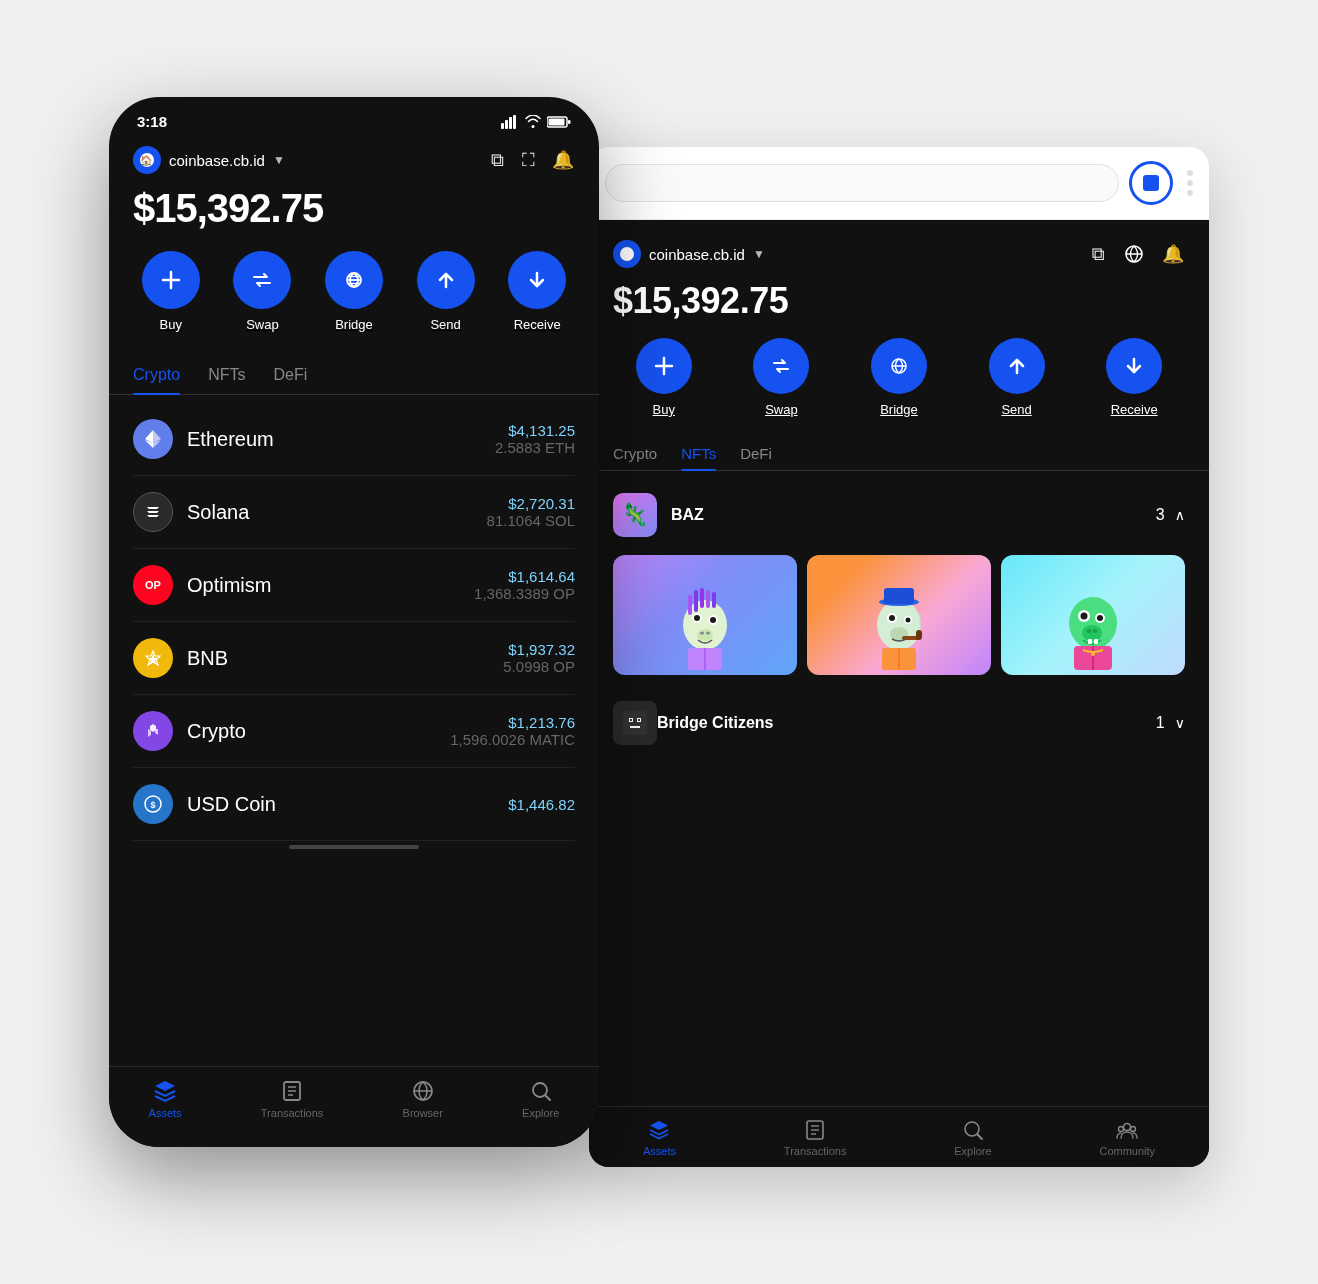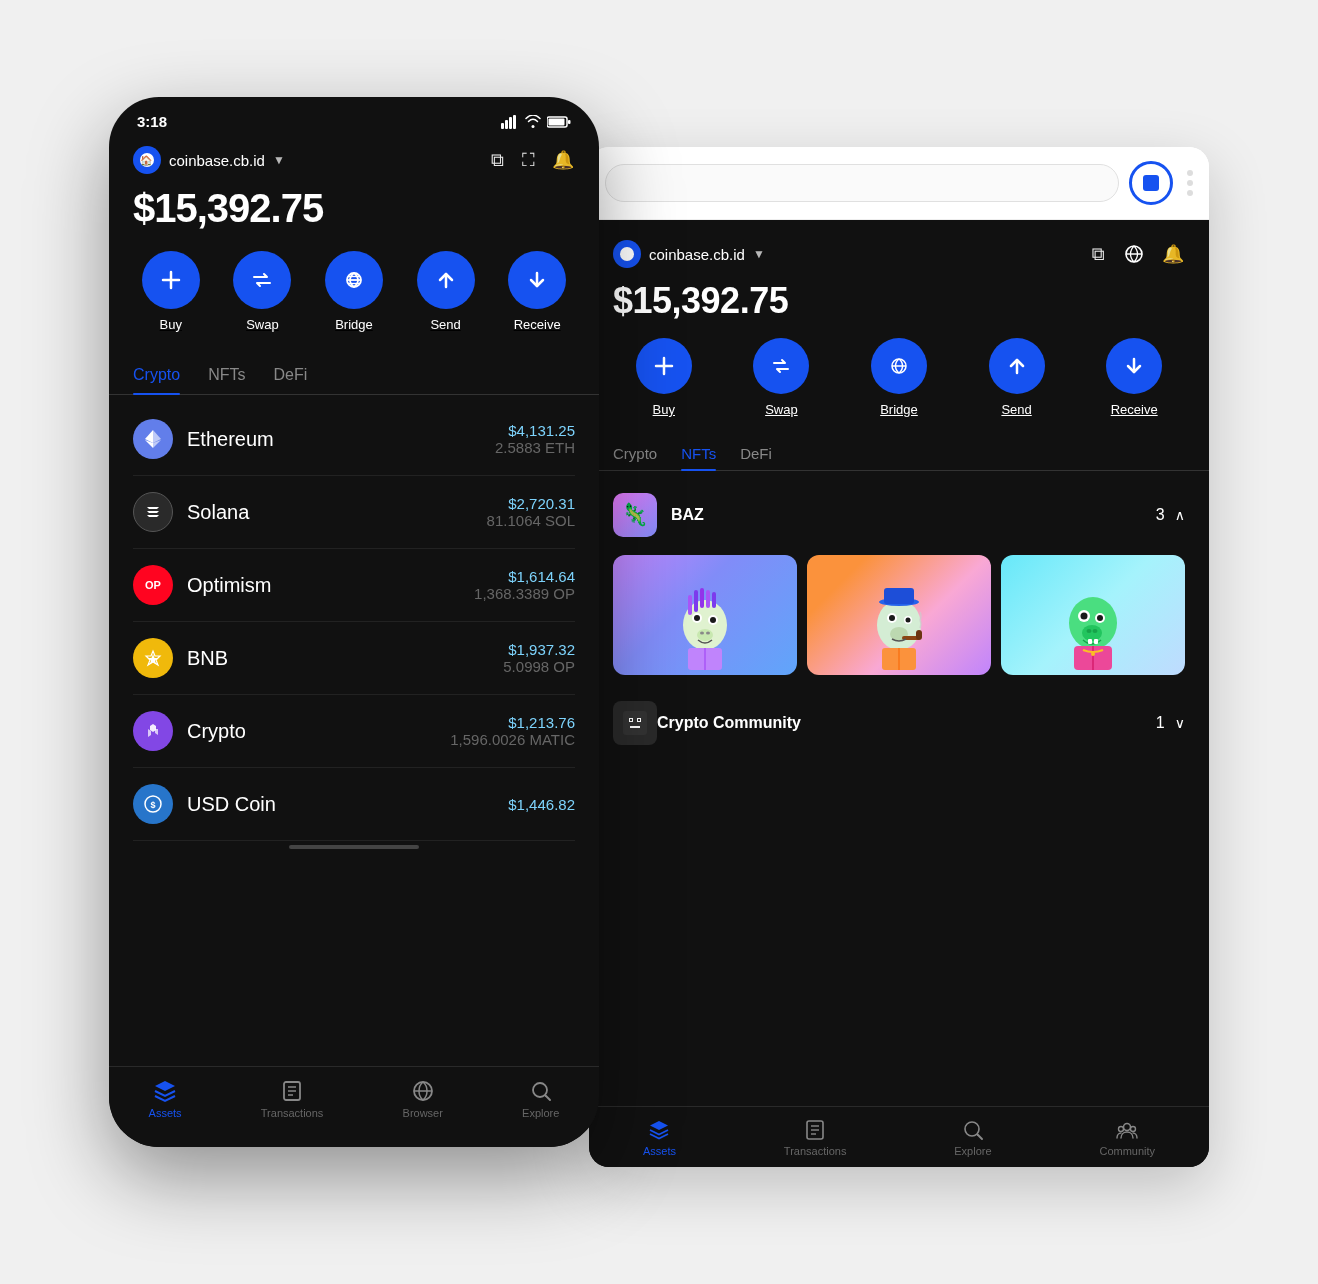--- a/index.html
+++ b/index.html
@@ -944,21 +944,21 @@
 
                 <rect x="8" y="9" width="4" height="4" fill="white"></rect>
                 <rect x="16" y="9" width="4" height="4" fill="white"></rect>
 
                 <rect x="9" y="10" width="2" height="2" fill="#333"></rect>
                 <rect x="17" y="10" width="2" height="2" fill="#333"></rect>
 
                 <rect x="9" y="17" width="10" height="2" fill="white"></rect>
               </svg>
             </div>
-            <span class="collection-name">Crypto Community</span>
+            <span class="collection-name">Bridge Citizens</span>
             <span class="collection-count">1</span>
             <span class="chevron">∨</span>
           </div>
 
         </div>
 
         <div class="inner-bottom-nav">
           <div class="inner-nav-item active">
             <svg class="inner-nav-icon" width="22" height="22" viewBox="0 0 22 22">
               <path d="M11 2L2 6.5l9 4.5 9-4.5z" fill="#1652f0"></path>

